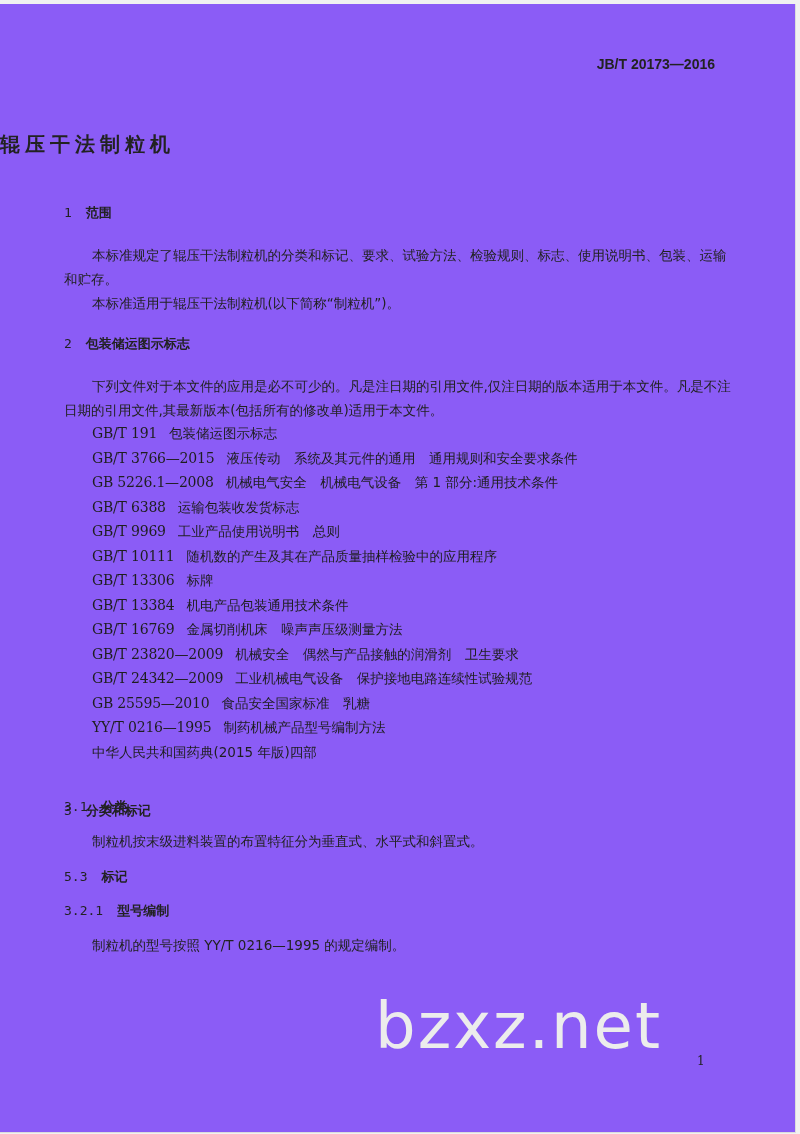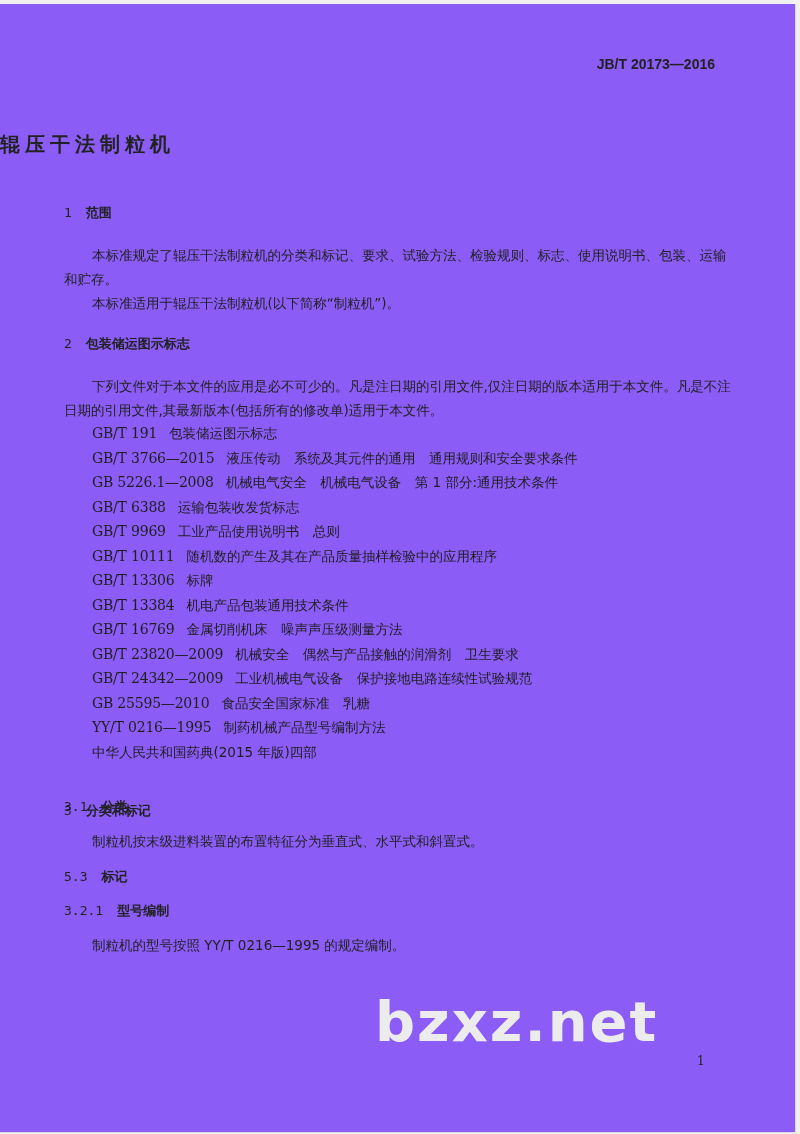--- a/index.html
+++ b/index.html
@@ -32,21 +32,21 @@
     text-indent: 28px;
   }
   .ref-list { position: absolute; left: 92px; top: 417px; margin: 0; padding: 0; list-style: none; }
   .ref-list li {
     height: 24.5px; line-height: 24.5px; font-size: 14px; white-space: nowrap;
   }
   .ref-code { font-family: "DejaVu Serif", "Liberation Serif", serif; font-size: 14px; letter-spacing: -0.2px; }
   .ref-title { font-family: "DejaVu Sans", sans-serif; font-size: 13.5px; margin-left: 12px; }
   .watermark {
     position: absolute; left: 375px; top: 985px;
-    font-family: "DejaVu Sans", sans-serif; font-weight: bold; font-size: 56px; color: #ececec; letter-spacing: 2px;
+    font-family: "DejaVu Sans", sans-serif; font-weight: normal; font-size: 64px; color: #ececec; letter-spacing: 2px;
   }
   .page-num {
     position: absolute; left: 697px; top: 1050px; font-size: 12px; color: #222;
   }
 </style>
 </head>
 <body>
 
 <div class="page">
 

